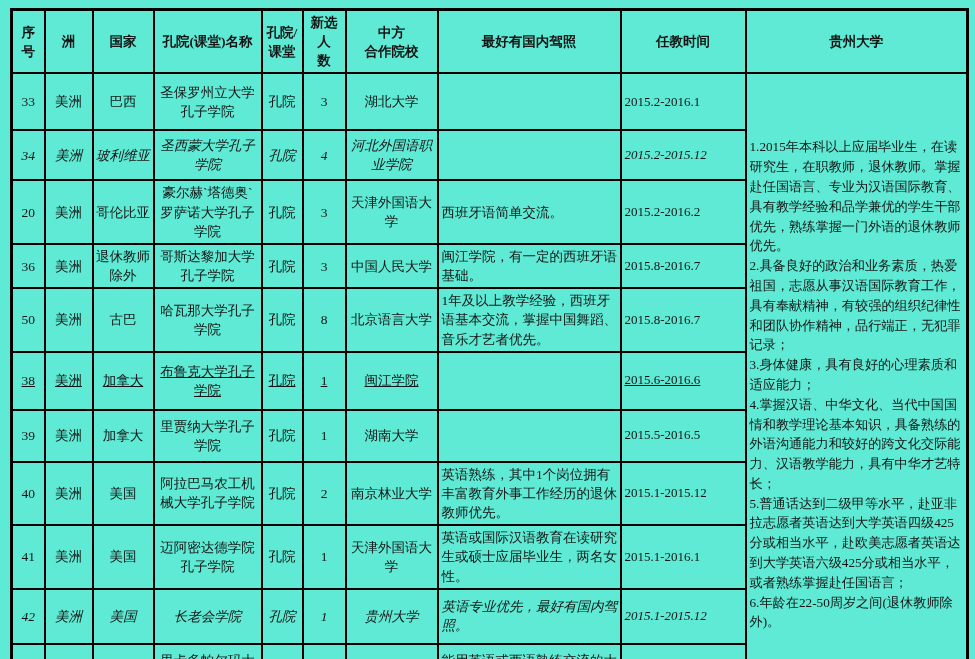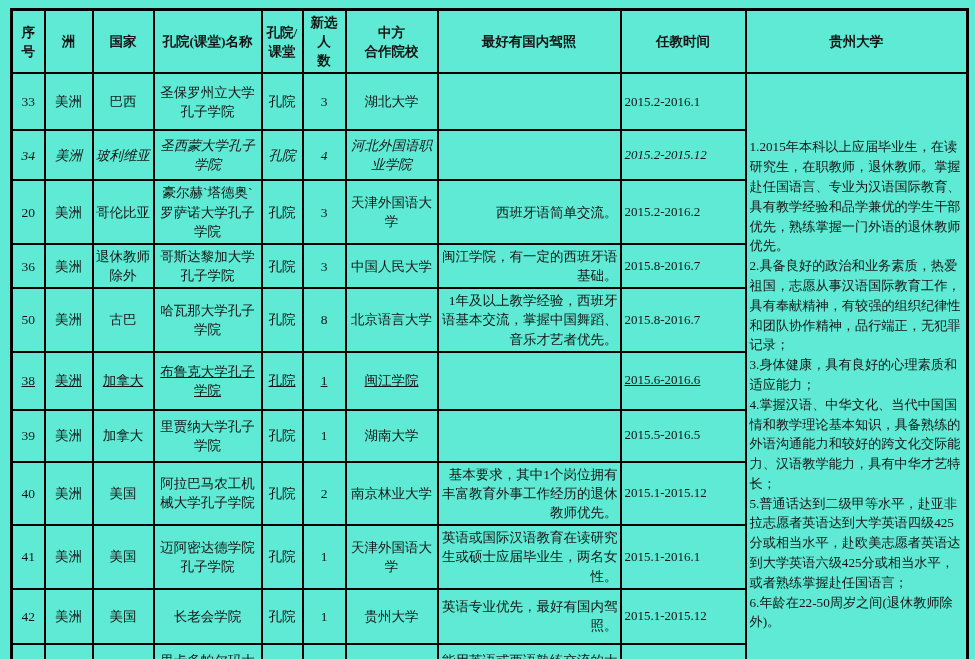--- a/index.html
+++ b/index.html
@@ -27,21 +27,21 @@
     line-height: 1.42;
     text-align: center;
     vertical-align: middle;
     padding: 2px;
     white-space: pre-line;
     word-break: break-all;
     overflow: hidden;
   }
   thead tr { height: 47px; }
   th { font-weight: bold; font-size: 13.5px; }
-  td.col-skills { text-align: right; padding-left: 3px; padding-right: 2px; }
+  td.col-skills { text-align: left; padding-left: 3px; padding-right: 2px; }
   td.col-period { text-align: left; padding-left: 3px; white-space: nowrap; font-size: 13px; }
   td.col-basic  {
     text-align: left;
     vertical-align: middle;
     font-size: 13.2px;
     line-height: 1.5;
     padding: 4px 3px;
   }
 </style>
 </head>
@@ -163,35 +163,35 @@
           <td class="col-period">2015.5-2016.5</td>
         </tr>
         <tr style="height: 53px;">
           <td class="col-no">40</td>
           <td class="col-continent">美洲</td>
           <td class="col-country">美国</td>
           <td class="col-institute">阿拉巴马农工机械大学孔子学院</td>
           <td class="col-type">孔院</td>
           <td class="col-count">2</td>
           <td class="col-partner">南京林业大学</td>
-          <td class="col-skills">基本要求，其中1个岗位拥有丰富教育外事工作经历的退休教师优先。</td>
+          <td class="col-skills">英语熟练，其中1个岗位拥有丰富教育外事工作经历的退休教师优先。</td>
           <td class="col-period">2015.1-2015.12</td>
         </tr>
         <tr style="height: 55px;">
           <td class="col-no">41</td>
           <td class="col-continent">美洲</td>
           <td class="col-country">美国</td>
           <td class="col-institute">迈阿密达德学院孔子学院</td>
           <td class="col-type">孔院</td>
           <td class="col-count">1</td>
           <td class="col-partner">天津外国语大学</td>
           <td class="col-skills">英语或国际汉语教育在读研究生或硕士应届毕业生，两名女性。</td>
           <td class="col-period">2015.1-2016.1</td>
         </tr>
-        <tr style="height: 55px;">
+        <tr style="height: 55px; font-style: italic;">
           <td class="col-no">42</td>
           <td class="col-continent">美洲</td>
           <td class="col-country">美国</td>
           <td class="col-institute">长老会学院</td>
           <td class="col-type">孔院</td>
           <td class="col-count">1</td>
           <td class="col-partner">贵州大学</td>
           <td class="col-skills">英语专业优先，最好有国内驾照。</td>
           <td class="col-period">2015.1-2015.12</td>
         </tr>

